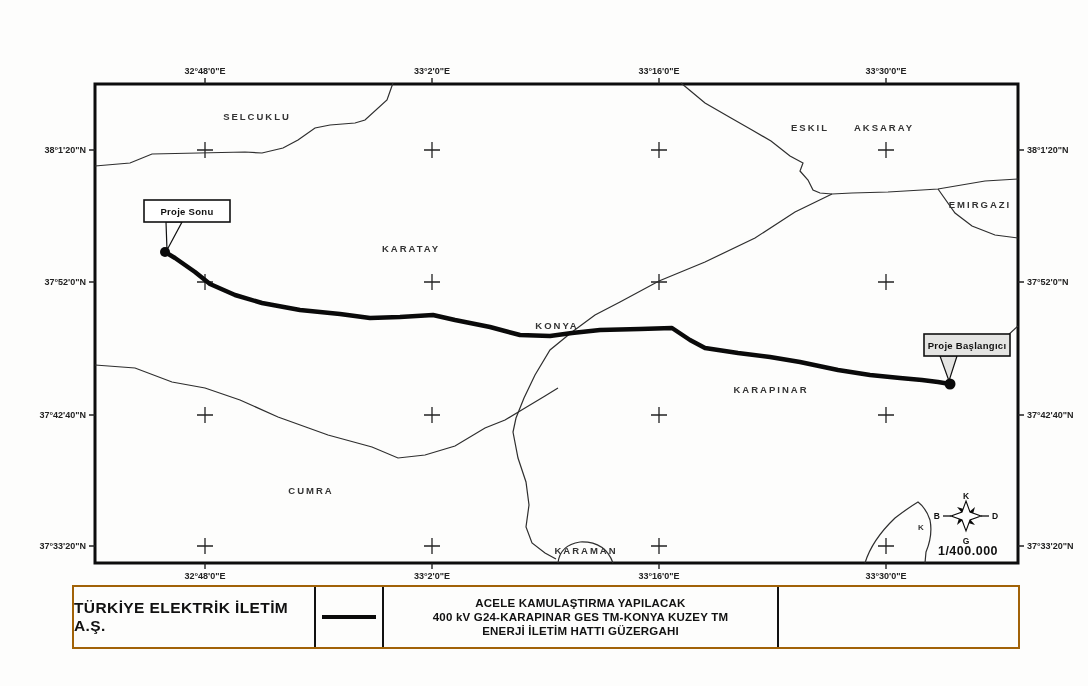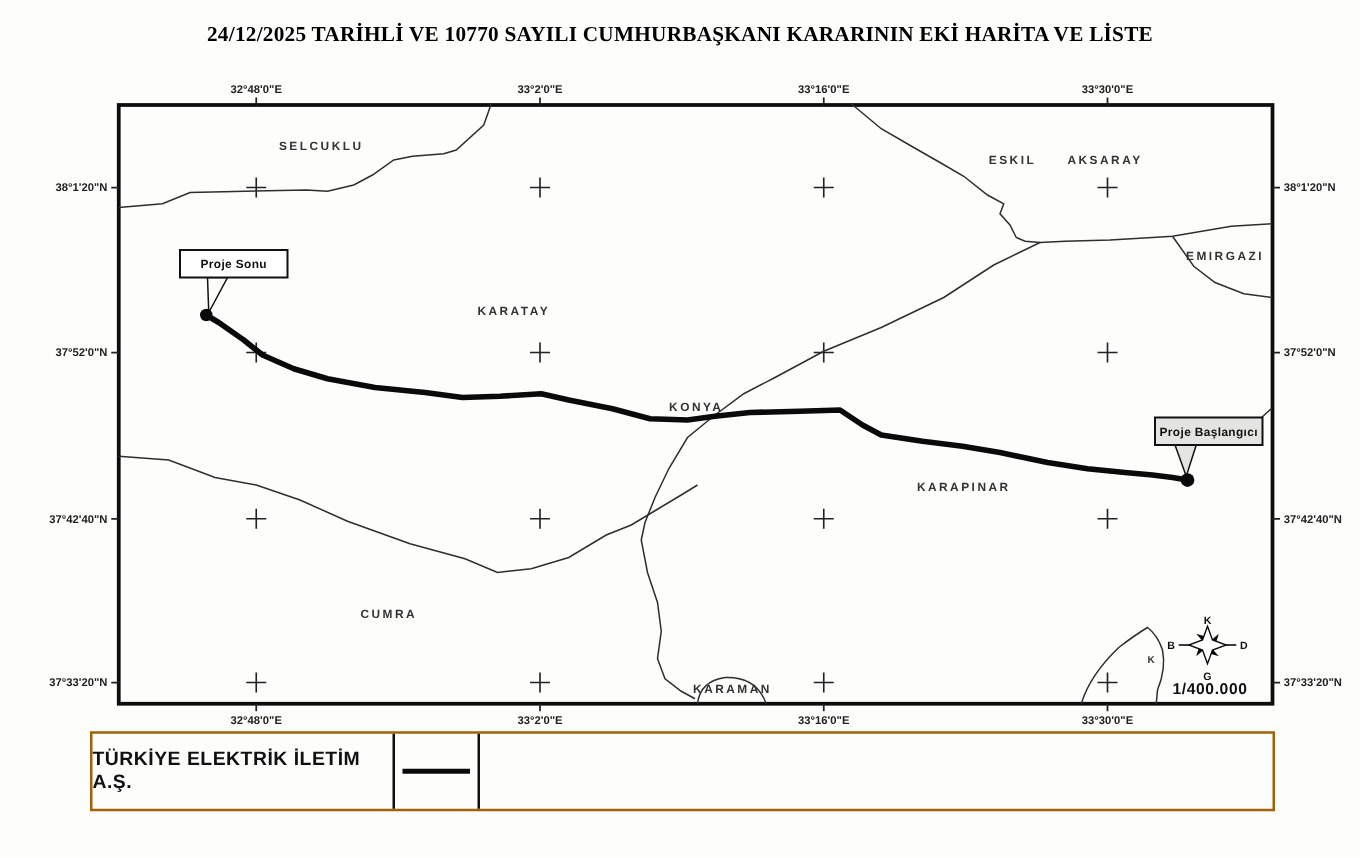--- a/index.html
+++ b/index.html
@@ -25,21 +25,20 @@
   .callout-txt{font-size:9.5px;font-weight:bold;fill:#111;letter-spacing:.3px;}
   .compass-letter{font-size:8.5px;font-weight:bold;fill:#111;}
   .scale-txt{font-size:12.5px;font-weight:bold;fill:#111;letter-spacing:.5px;}
   .small-k{font-size:8px;font-weight:bold;fill:#333;}
 </style>
 </head>
 <body>
 
 <div id="page">
 
-  <div id="doc-title">24/12/2025 TARİHLİ VE 10770 SAYILI CUMHURBAŞKANI KARARININ EKİ HARİTA VE LİSTE</div>
 
   <svg id="map-svg" width="1088" height="686" viewBox="0 0 1088 686">
 
     <rect x="95" y="84" width="923" height="479" fill="none" stroke="#0d0d0d" stroke-width="3"></rect>
 
     <path d="M205,78v6M432,78v6M659,78v6M886,78v6 M205,563v6M432,563v6M659,563v6M886,563v6 M89,150h6M89,282h6M89,415h6M89,546h6 M1018,150h6M1018,282h6M1018,415h6M1018,546h6" stroke="#222" stroke-width="1.4" fill="none"></path>
 
     <path d="M197,150h16M205,142v16M424,150h16M432,142v16M651,150h16M659,142v16M878,150h16M886,142v16 M197,282h16M205,274v16M424,282h16M432,274v16M651,282h16M659,274v16M878,282h16M886,274v16 M197,415h16M205,407v16M424,415h16M432,407v16M651,415h16M659,407v16M878,415h16M886,407v16 M197,546h16M205,538v16M424,546h16M432,538v16M651,546h16M659,538v16M878,546h16M886,538v16" stroke="#222" stroke-width="1.3" fill="none"></path>
 
     <text class="coord" x="205" y="74" text-anchor="middle">32°48'0"E</text>
@@ -114,16 +113,21 @@
       <text class="compass-letter" x="992" y="519">D</text>
     </g>
     <text class="scale-txt" x="968" y="555" text-anchor="middle">1/400.000</text>
   </svg>
 
   <div id="legend">
     <div class="lg-cell" id="lg-org">TÜRKİYE ELEKTRİK İLETİM A.Ş.</div>
     <div class="lg-cell" id="lg-sym">
       <div class="bar"></div>
     </div>
+    <div class="lg-cell" id="lg-desc">
+      <span>ACELE KAMULAŞTIRMA YAPILACAK</span>
+      <span>400 kV G24-KARAPINAR GES TM-KONYA KUZEY TM</span>
+      <span>ENERJİ İLETİM HATTI GÜZERGAHI</span>
+    </div>
     <div class="lg-cell" id="lg-empty"></div>
   </div>
 
 </div>
 
 </body></html>

